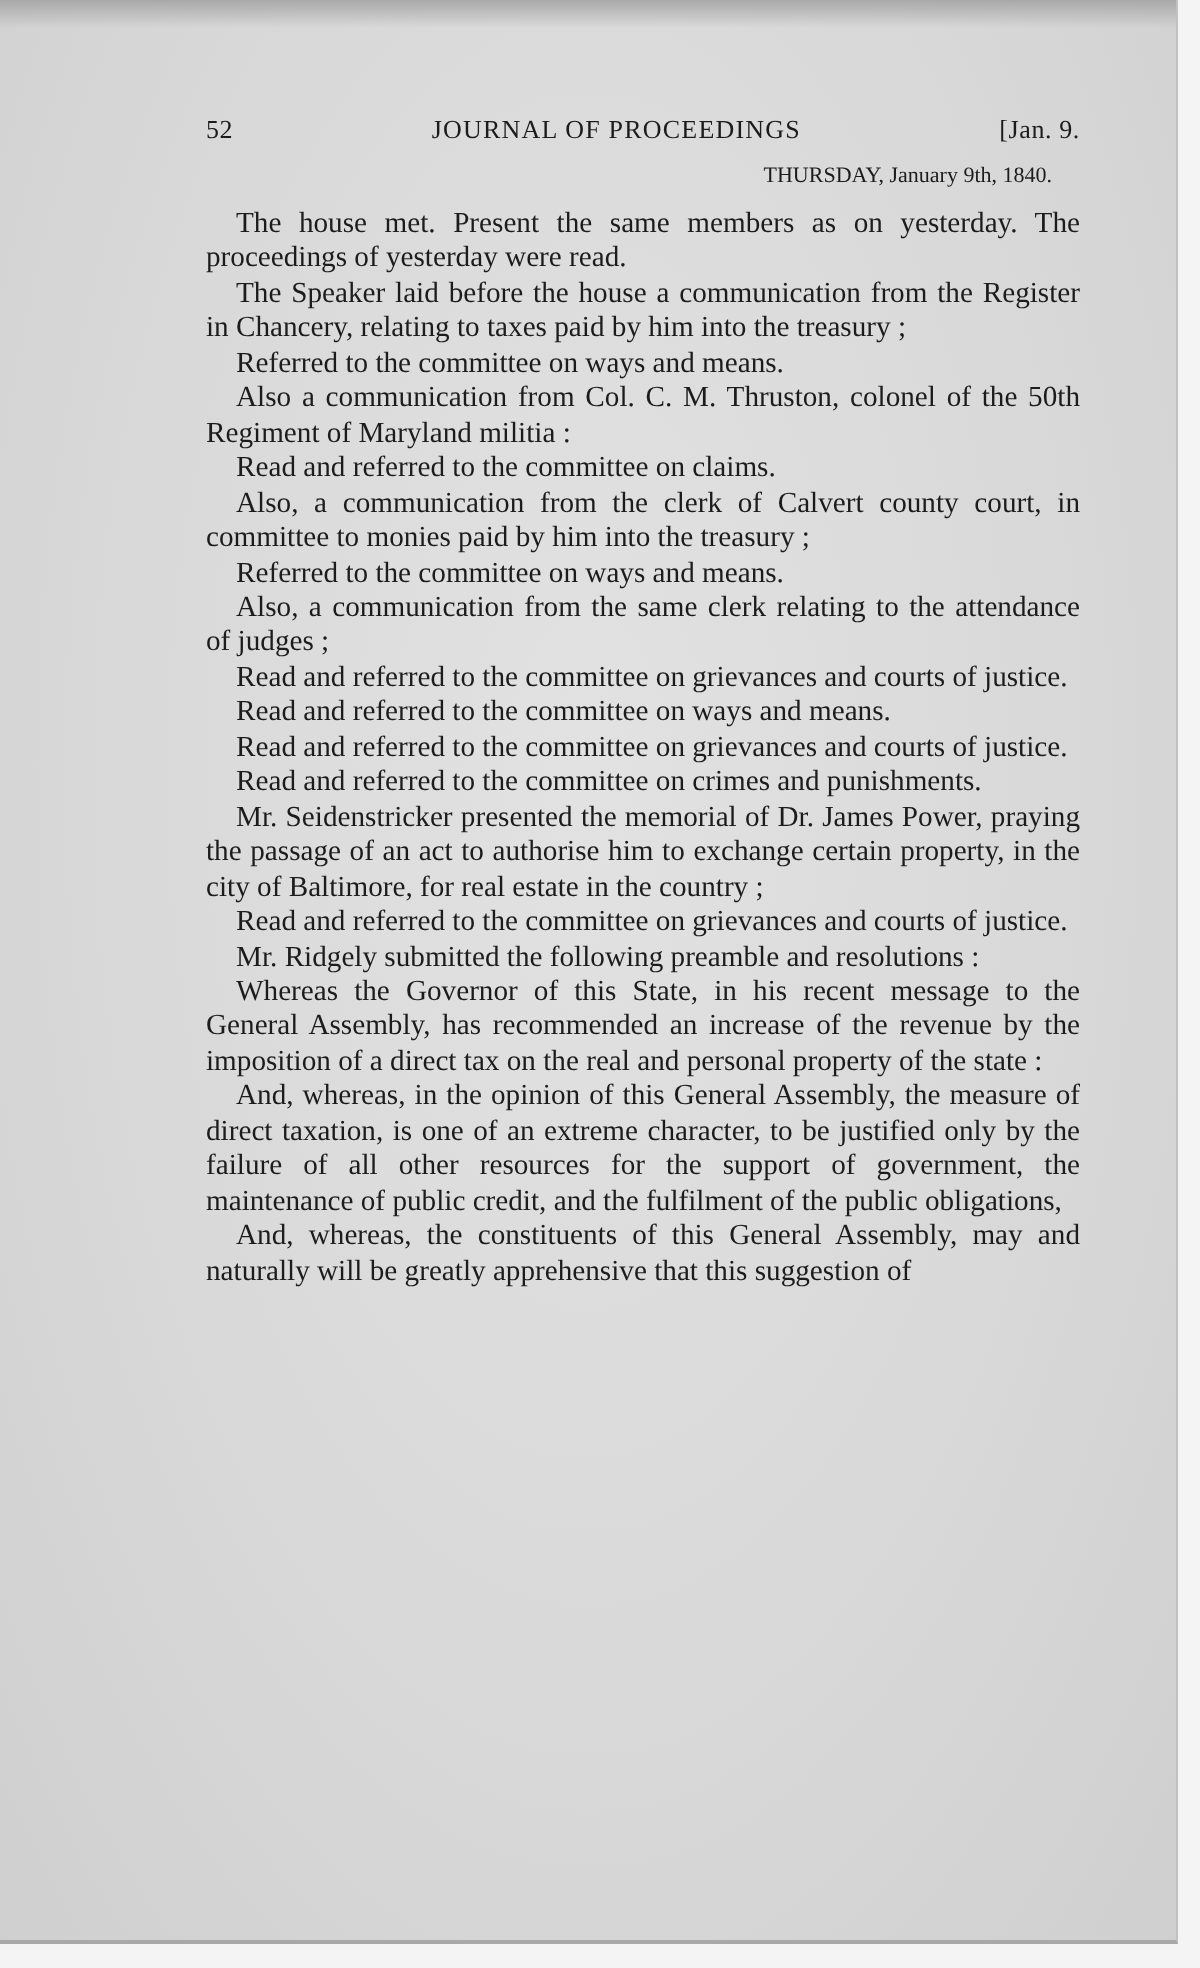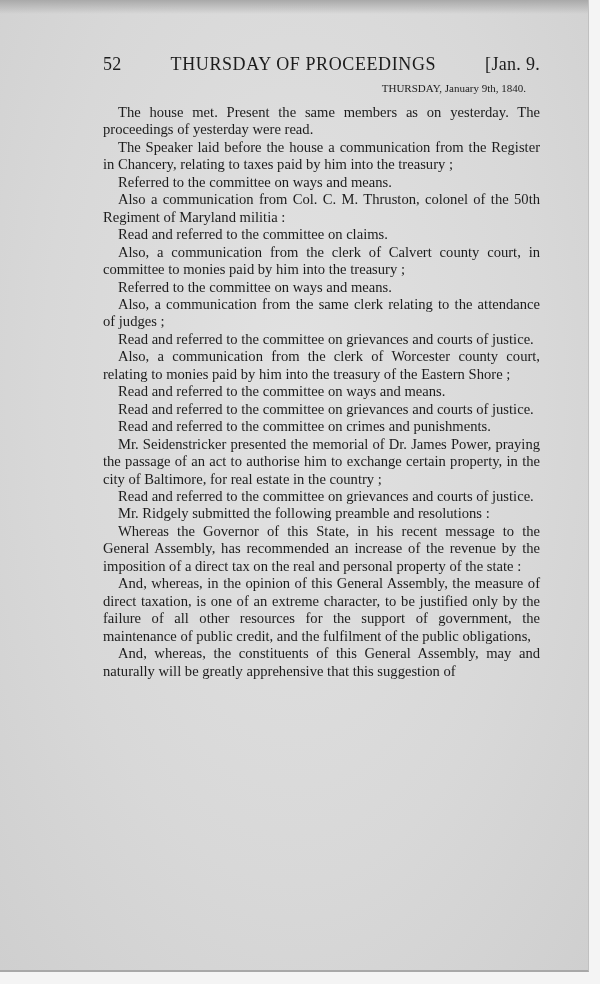--- a/index.html
+++ b/index.html
@@ -11,48 +11,47 @@
   }
   .paper::before {
     content:""; position:absolute; left:0; top:0; right:0; height:14px;
     background: linear-gradient(#a9a9a9, rgba(200,200,200,0));
   }
   .text {
     position:absolute; left:103px; top:56px; width:437px;
     font-family:"Liberation Serif","DejaVu Serif",serif; color:#1c1c1c;
     font-size:14.6px; line-height:17.45px;
   }
-  .runhead { display:flex; justify-content:space-between; font-size:18px; letter-spacing:0.3px; height:20px; }
+  .runhead { display:flex; justify-content:space-between; font-size:13px; letter-spacing:0.3px; height:20px; }
   .runhead .title { letter-spacing:0.6px; }
   .dayhead { text-align:right; font-size:11px; margin-top:4px; margin-bottom:2px; padding-right:14px; height:22px; }
   p { margin:0; text-align:justify; text-align-last:left; }
   p.ind { text-indent:15px; }
 </style>
 </head>
 <body>
 
 <div class="paper">
   <div class="text">
     <div class="runhead">
       <span>52</span>
-      <span class="title">THURSDAY OF PROCEEDINGS</span>
+      <span class="title">JOURNAL OF PROCEEDINGS</span>
       <span>[Jan. 9.</span>
     </div>
     <div class="dayhead">THURSDAY, January 9th, 1840.</div>
     <div id="body-paras">
       <p class="ind">The house met.  Present the same members as on yesterday. The proceedings of yesterday were read.</p>
       <p class="ind">The Speaker laid before the house a communication from the Register in Chancery, relating to taxes paid by him into the treasury ;</p>
       <p class="ind">Referred to the committee on ways and means.</p>
       <p class="ind">Also a communication from Col. C. M. Thruston, colonel of the 50th Regiment of Maryland militia :</p>
       <p class="ind">Read and referred to the committee on claims.</p>
       <p class="ind">Also, a communication from the clerk of Calvert county court, in committee to monies paid by him into the treasury ;</p>
       <p class="ind">Referred to the committee on ways and means.</p>
       <p class="ind">Also, a communication from the same clerk relating to the attendance of judges ;</p>
       <p class="ind">Read and referred to the committee on grievances and courts of justice.</p>
-      <p class="ind">Also, a communication from the clerk of Worcester county court, relating to monies paid by him into the treasury of the Eastern Shore ;</p>
       <p class="ind">Read and referred to the committee on ways and means.</p>
       <p class="ind">Read and referred to the committee on grievances and courts of justice.</p>
       <p class="ind">Read and referred to the committee on crimes and punishments.</p>
       <p class="ind">Mr. Seidenstricker presented the memorial of Dr. James Power, praying the passage of an act to authorise him to exchange certain property, in the city of Baltimore, for real estate in the country ;</p>
       <p class="ind">Read and referred to the committee on grievances and courts of justice.</p>
       <p class="ind">Mr. Ridgely submitted the following preamble and resolutions :</p>
       <p class="ind">Whereas the Governor of this State, in his recent message to the General Assembly, has recommended an increase of the revenue by the imposition of a direct tax on the real and personal property of the state :</p>
       <p class="ind">And, whereas, in the opinion of this General Assembly, the measure of direct taxation, is one of an extreme character, to be justified only by the failure of all other resources for the support of government, the maintenance of public credit, and the fulfilment of the public obligations,</p>
       <p class="ind">And, whereas, the constituents of this General Assembly, may and naturally will be greatly apprehensive that this suggestion of</p>
     </div>

